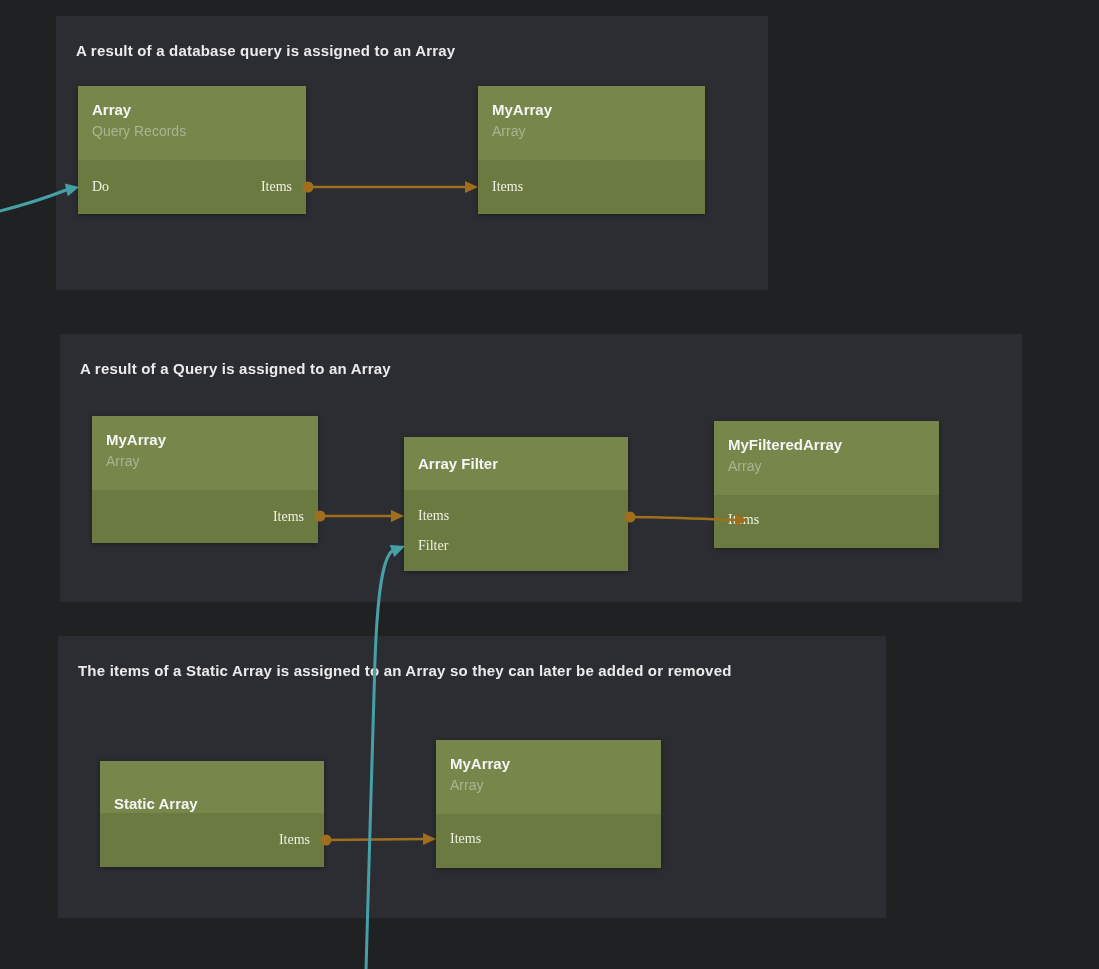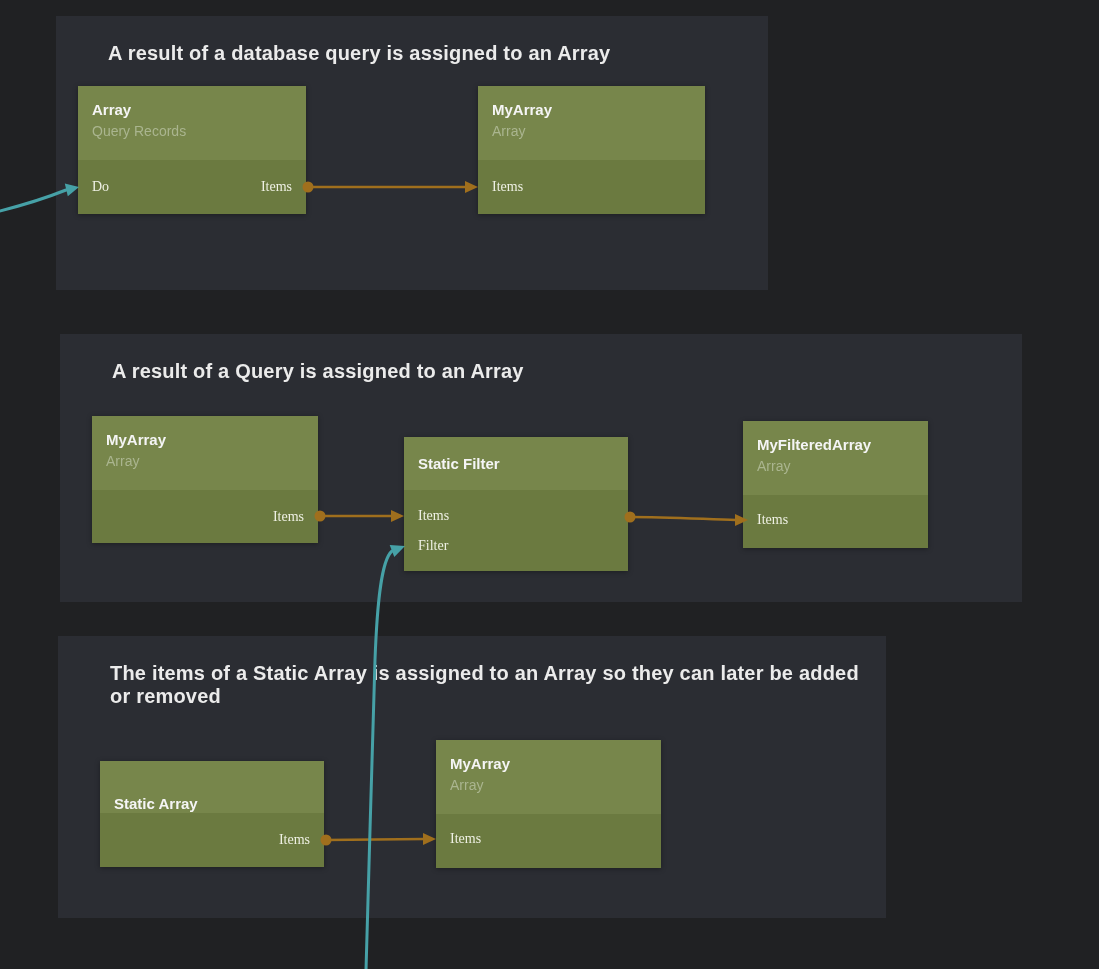--- a/index.html
+++ b/index.html
@@ -8,25 +8,24 @@
     width:1099px;height:969px;
     background:var(--page-bg,#202123);
     font-family:"Liberation Sans",sans-serif;
     overflow:hidden;
   }
   .panel{
     position:absolute;
     background:var(--panel-bg,#2b2d33);
   }
   .panel-title{
-    font-size:20px;font-weight:700;
+    font-size:15px;font-weight:700;
     color:var(--panel-title,#ebebeb);
-    padding:26px 20px 0 36px;
+    padding:26px 20px 0 20px;
     letter-spacing:.2px;
-    margin-left:16px;
   }
   .node{
     position:absolute;
     box-shadow:0 1px 5px rgba(0,0,0,.35);
   }
   .node-header{
     background:var(--node-header,#77864b);
     padding:13px 14px 0 14px;
     box-sizing:border-box;
   }
@@ -110,33 +109,33 @@
     </div>
     <div class="node-body" style="height:53px">
       <div class="row">
         <span class="port pr">Items</span>
       </div>
     </div>
   </div>
 
   <div class="node" style="left:404px;top:437px;width:224px">
     <div class="node-header" style="height:53px;padding-top:16px">
-      <div class="node-title">Static Filter</div>
+      <div class="node-title">Array Filter</div>
     </div>
     <div class="node-body two-rows" style="height:81px">
       <div class="row">
         <span class="port pl">Items</span>
       </div>
       <div class="row">
         <span class="port pl">Filter</span>
       </div>
     </div>
   </div>
 
-  <div class="node" style="left:743px;top:421px;width:185px">
+  <div class="node" style="left:714px;top:421px;width:225px">
     <div class="node-header" style="height:74px">
       <div class="node-title">MyFilteredArray</div>
       <div class="node-subtitle">Array</div>
     </div>
     <div class="node-body" style="height:53px;padding-top:10px">
       <div class="row">
         <span class="port pl">Items</span>
       </div>
     </div>
   </div>

